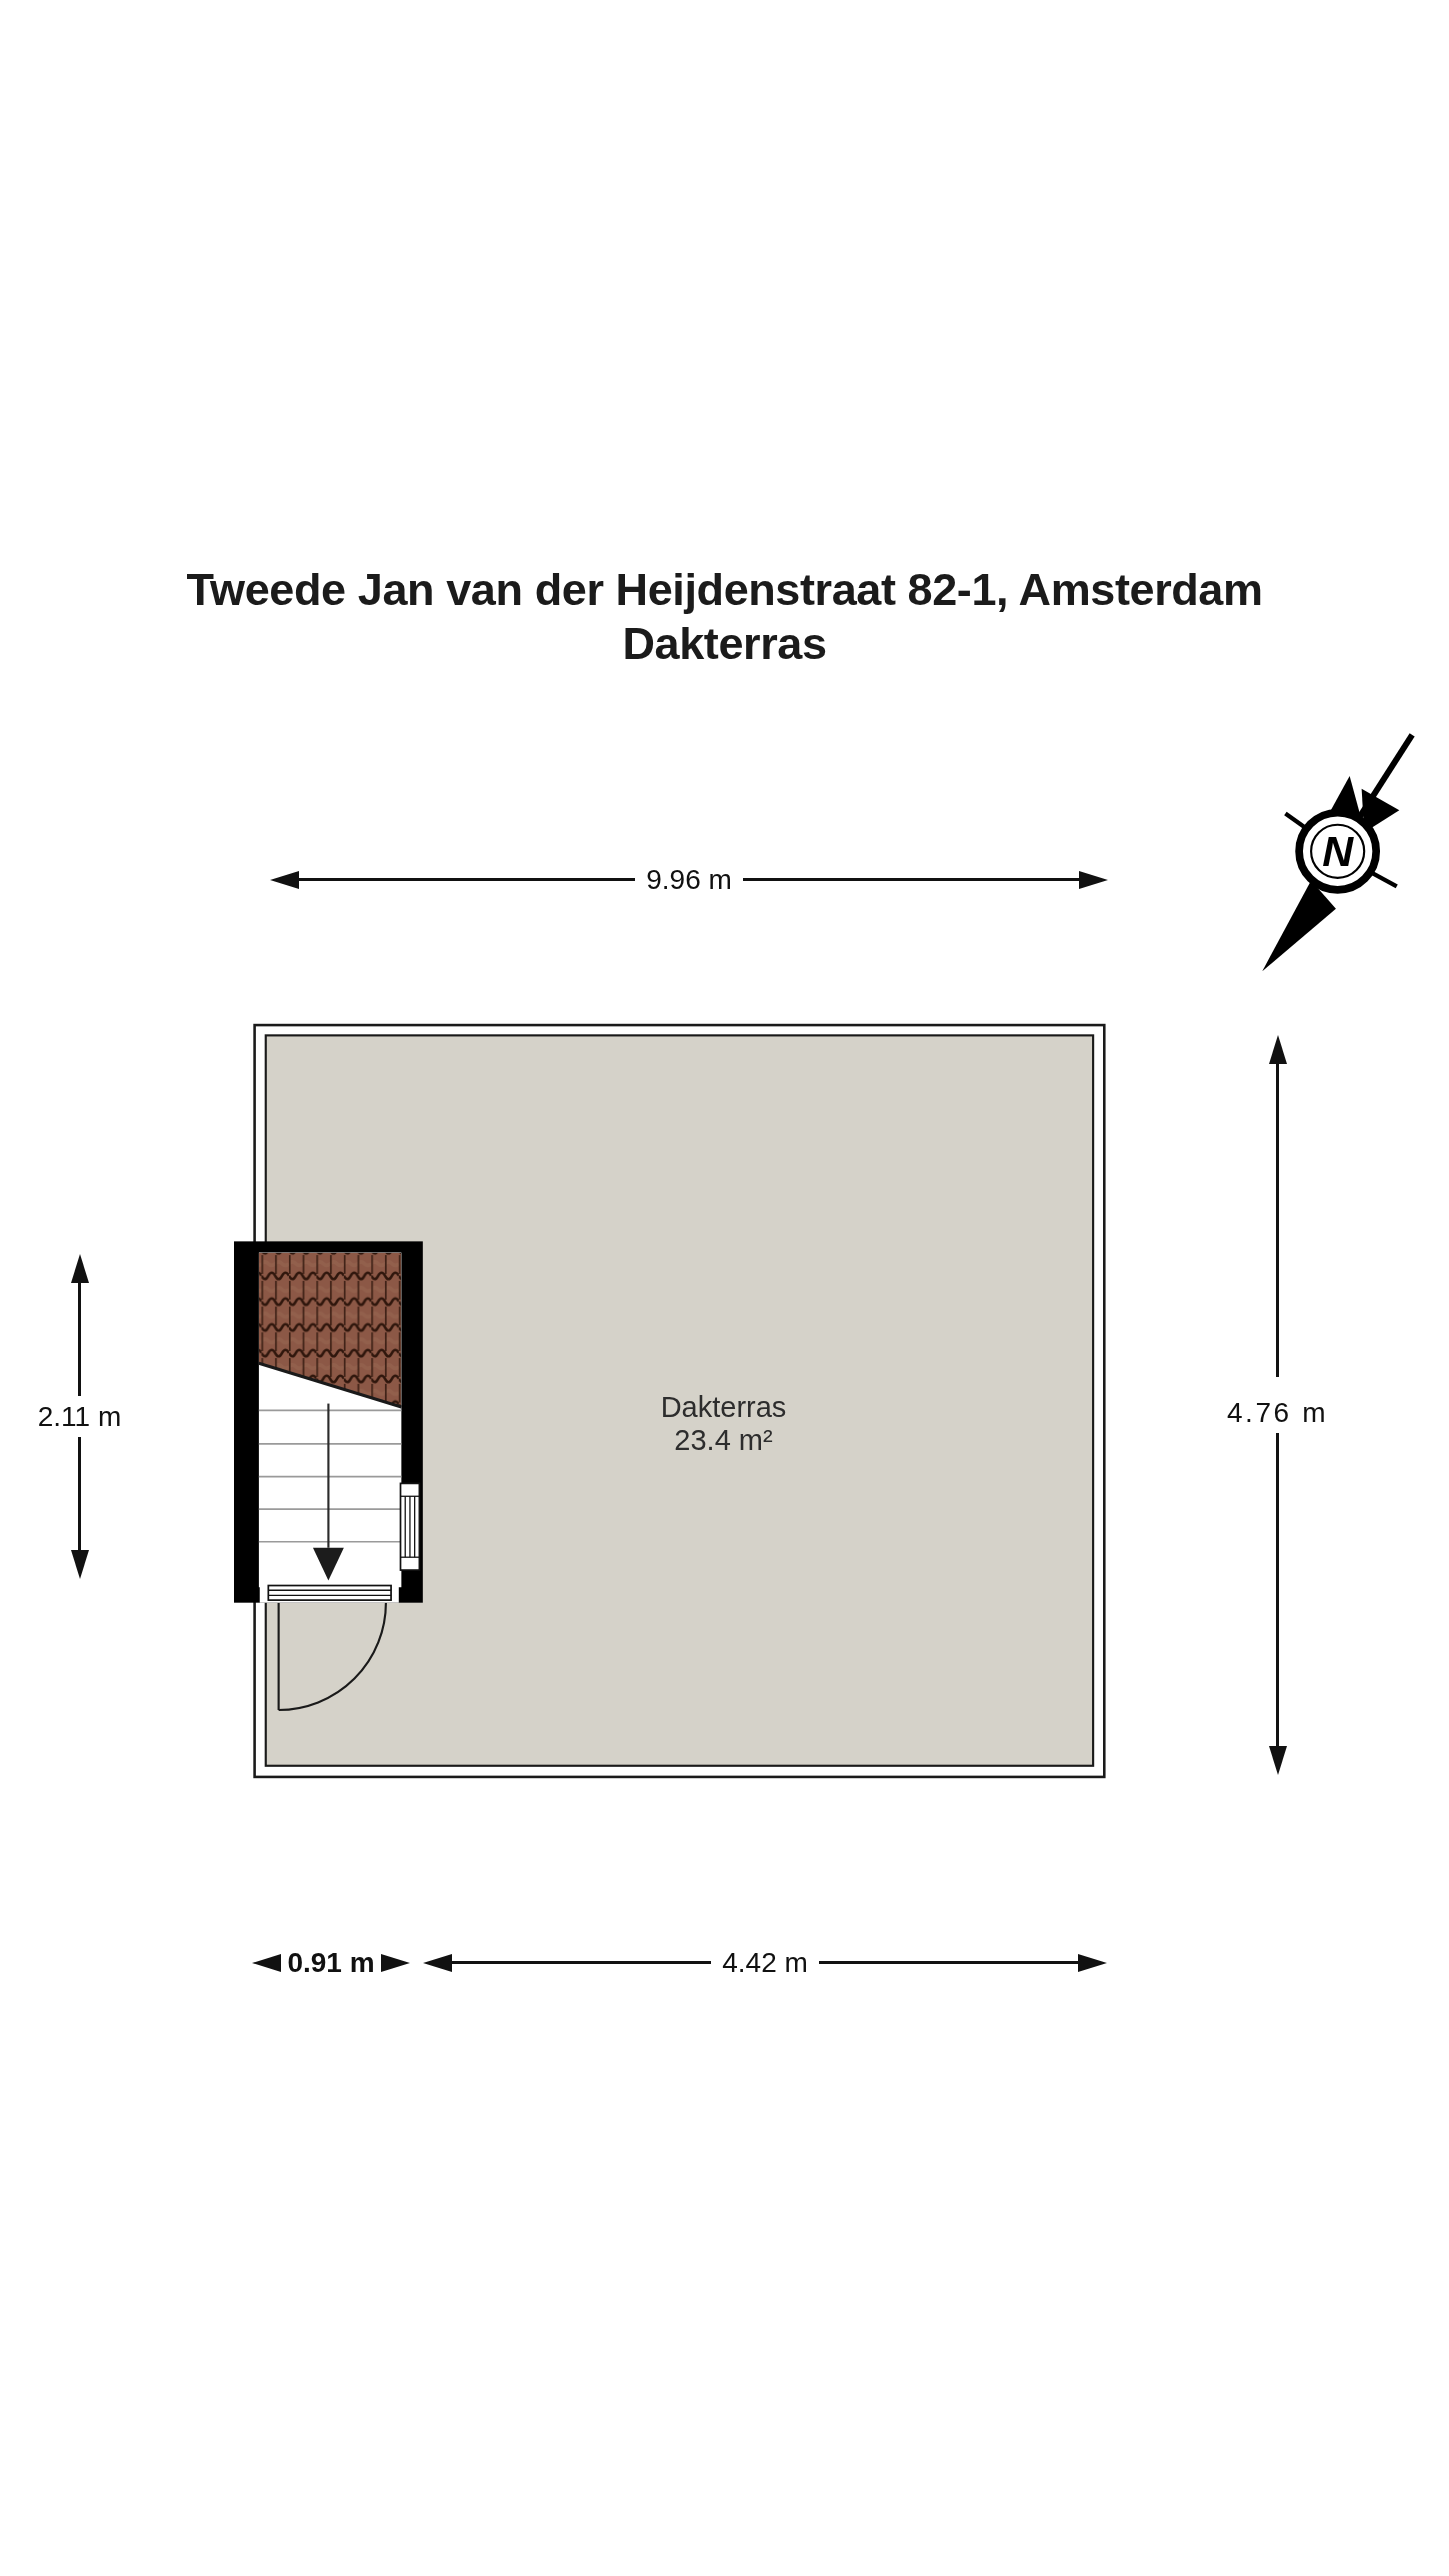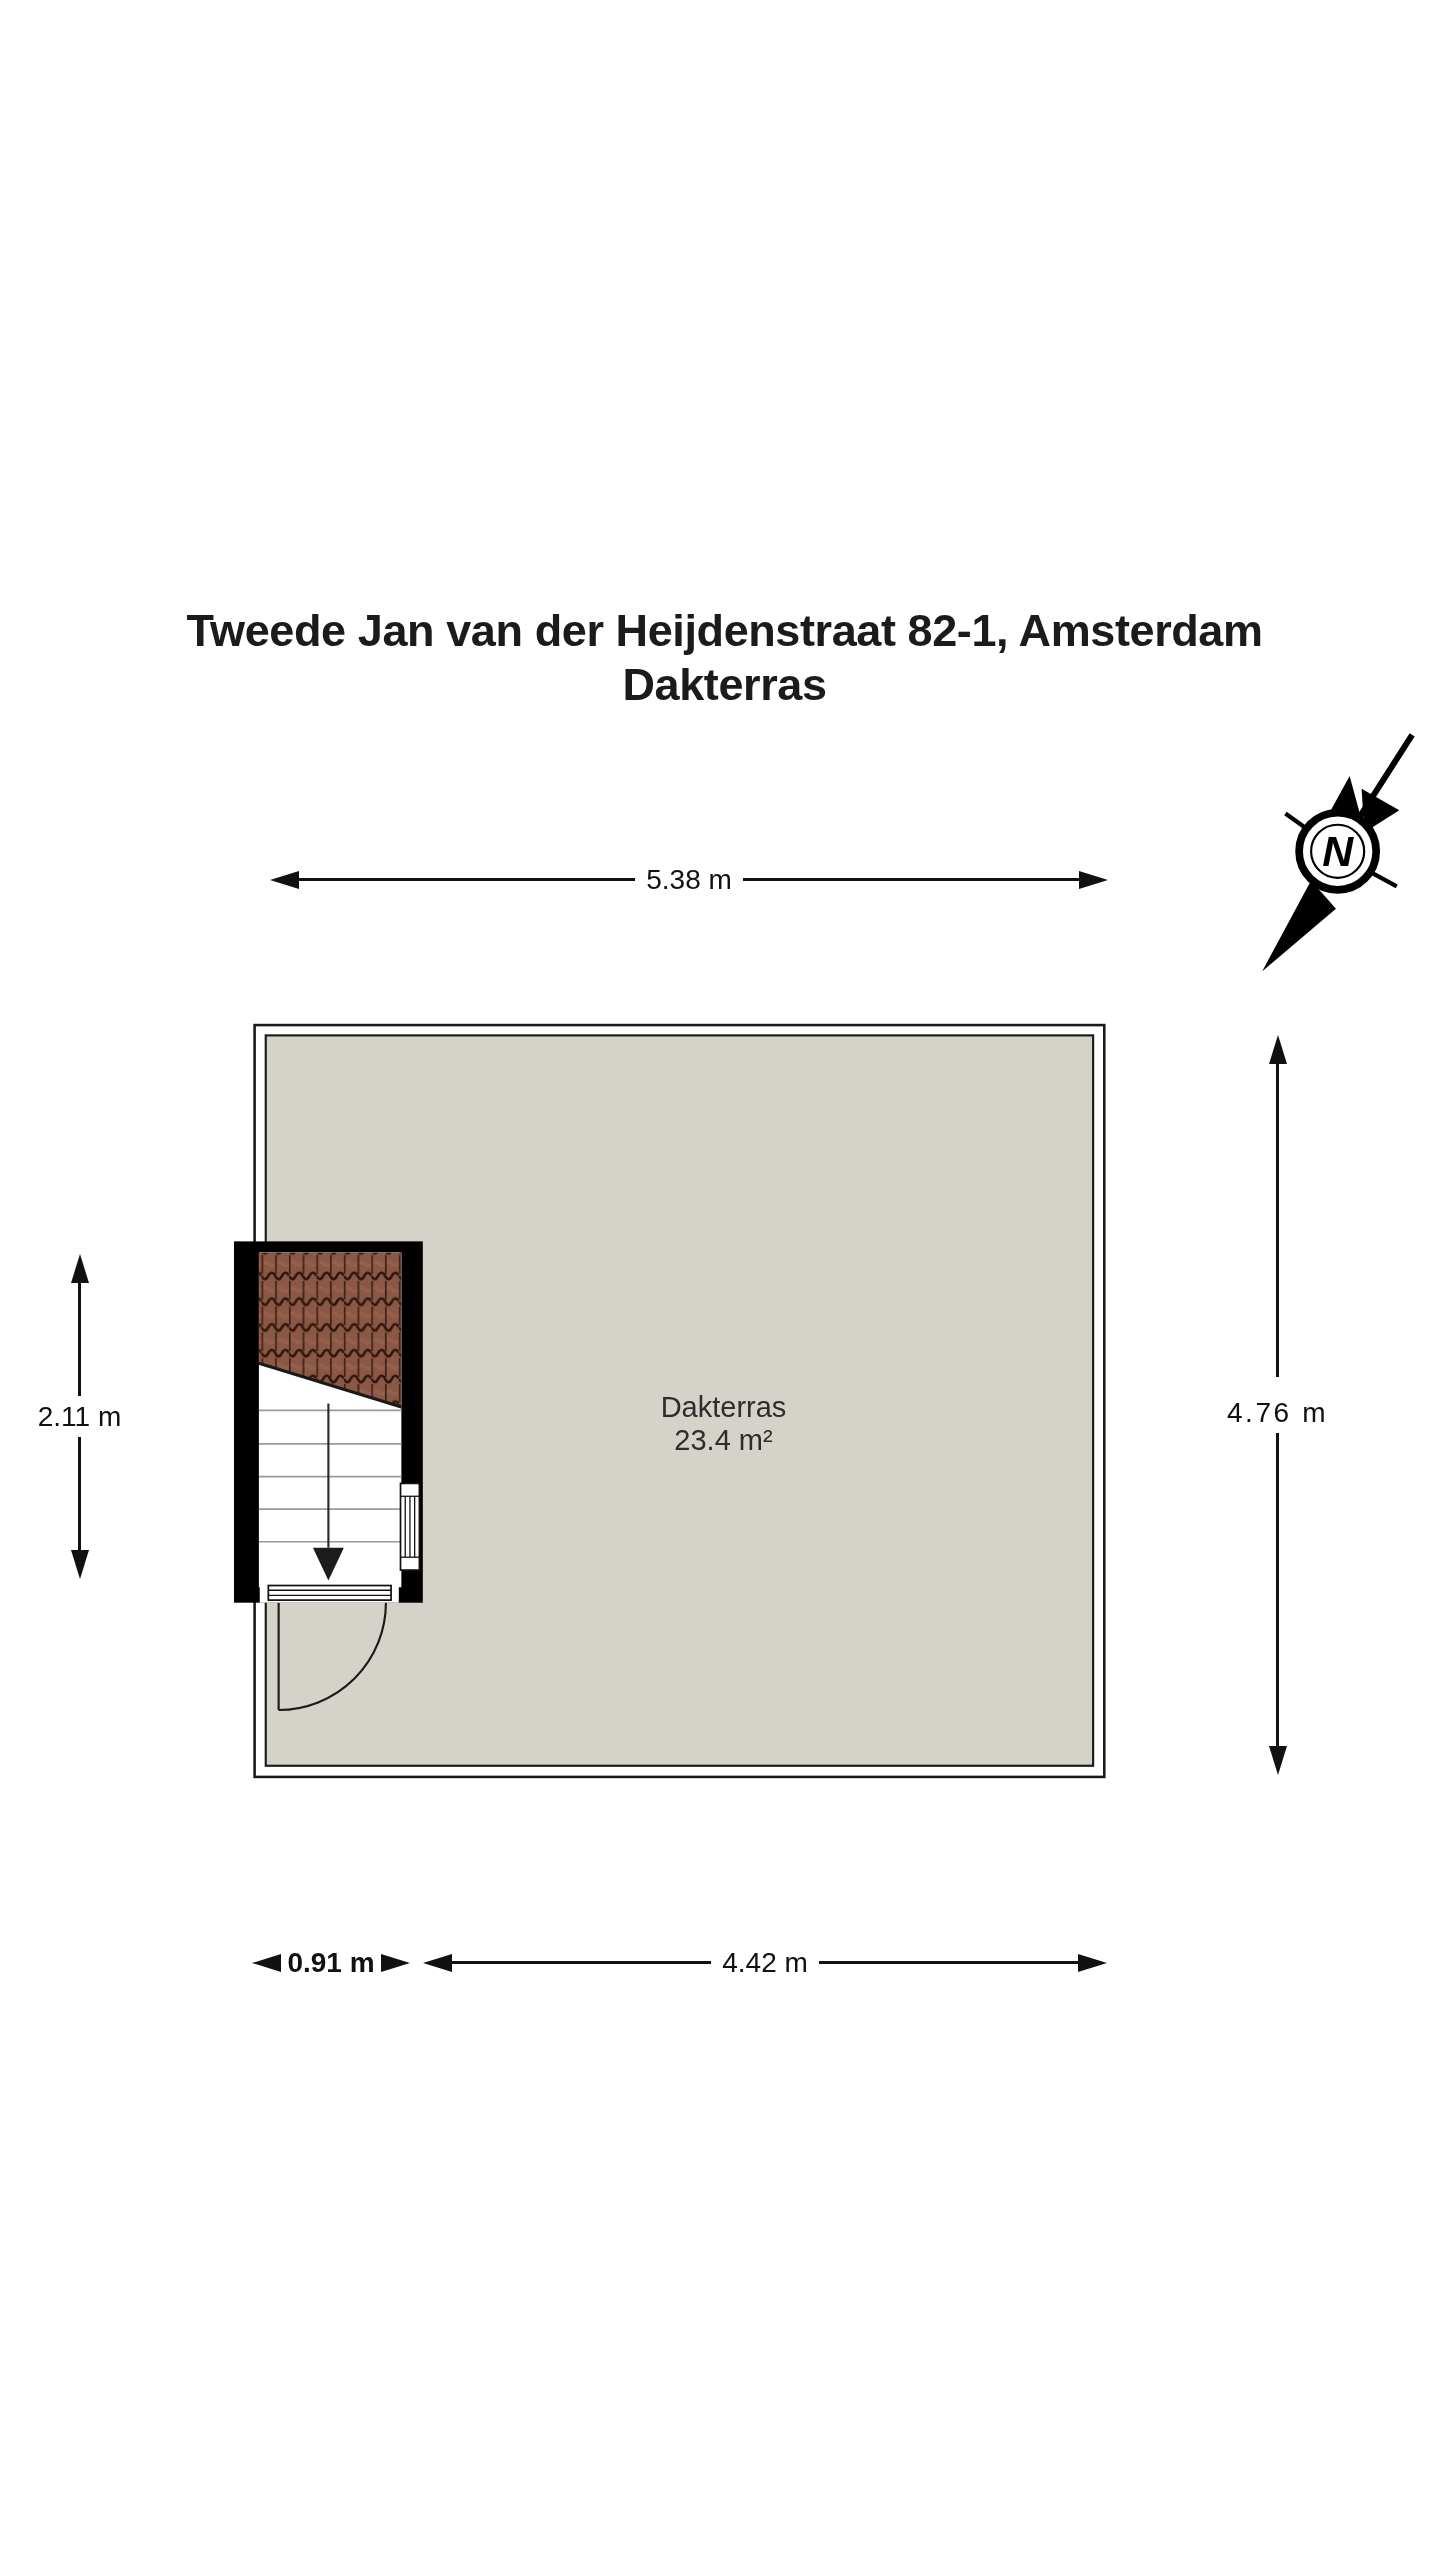--- a/index.html
+++ b/index.html
@@ -6,21 +6,21 @@
     margin: 0; padding: 0;
     width: 1449px; height: 2576px;
     background: #ffffff;
     font-family: "Liberation Sans", sans-serif;
     overflow: hidden;
   }
   .page { position: relative; width: 1449px; height: 2576px; background:#fff; }
 
   
   .title-block {
-    position: absolute; top: 604px; left: 0; width: 100%;
+    position: absolute; top: 563px; left: 0; width: 100%;
     text-align: center; color: #1b1b1b;
     font-weight: bold; font-size: 45px; line-height: 54px;
     letter-spacing: -0.4px;
   }
 
   
   .compass { position: absolute; left: 1252px; top: 724px; width: 173px; height: 258px; }
 
   
   .plan-svg { position: absolute; left: 234px; top: 1023px; width: 872px; height: 756px; }
@@ -127,21 +127,21 @@
   </svg>
 
   <div class="room-label">
     <div>Dakterras</div>
     <div>23.4 m²</div>
   </div>
 
   <div class="dim-h" style="left:270px; top:864px; width:838px;">
     <div class="ah-l"></div>
     <div class="dim-line-h"></div>
-    <div class="dim-label">5.38 m</div>
+    <div class="dim-label">9.96 m</div>
     <div class="dim-line-h"></div>
     <div class="ah-r"></div>
   </div>
 
   <div class="dim-v" style="left:28px; top:1254px; height:325px;">
     <div class="ah-u"></div>
     <div class="dim-line-v"></div>
     <div class="dim-label">2.11 m</div>
     <div class="dim-line-v"></div>
     <div class="ah-d"></div>

